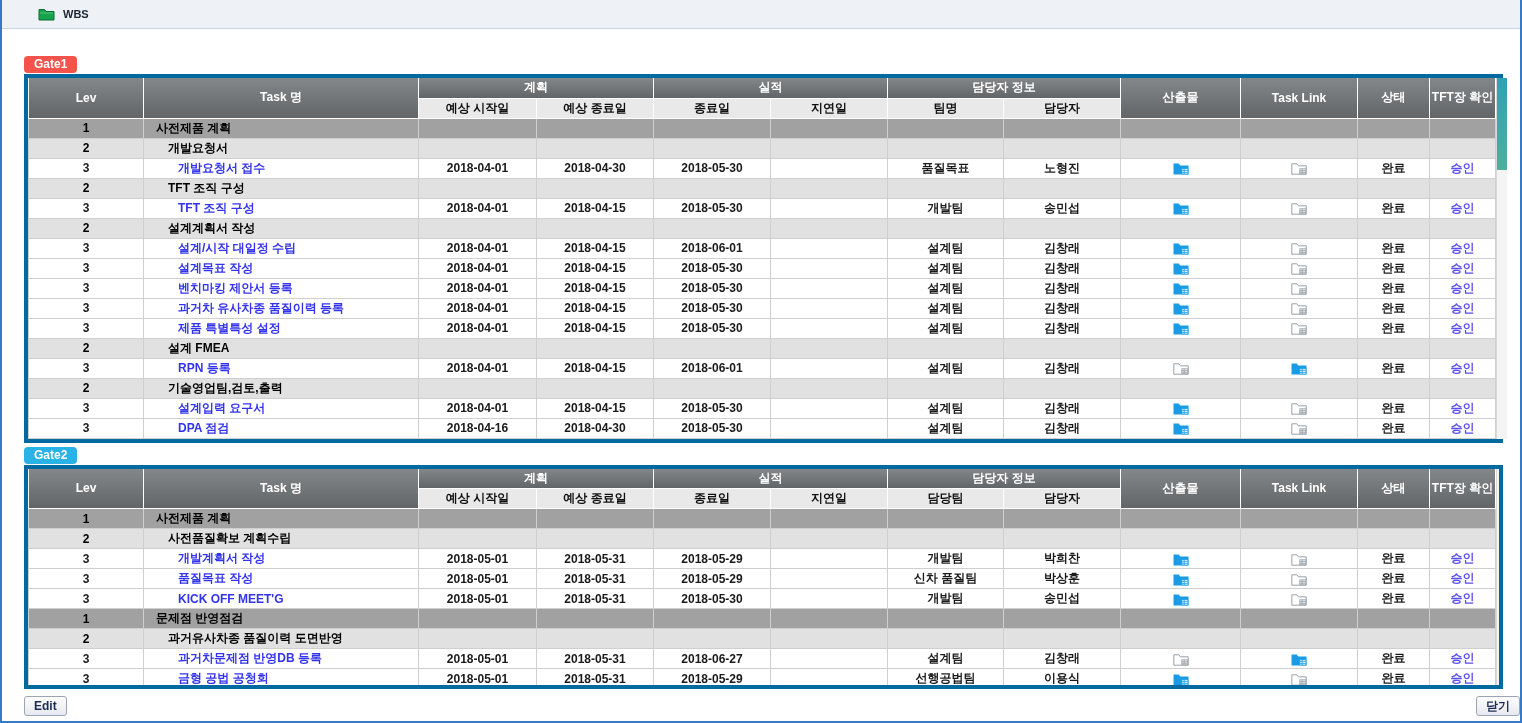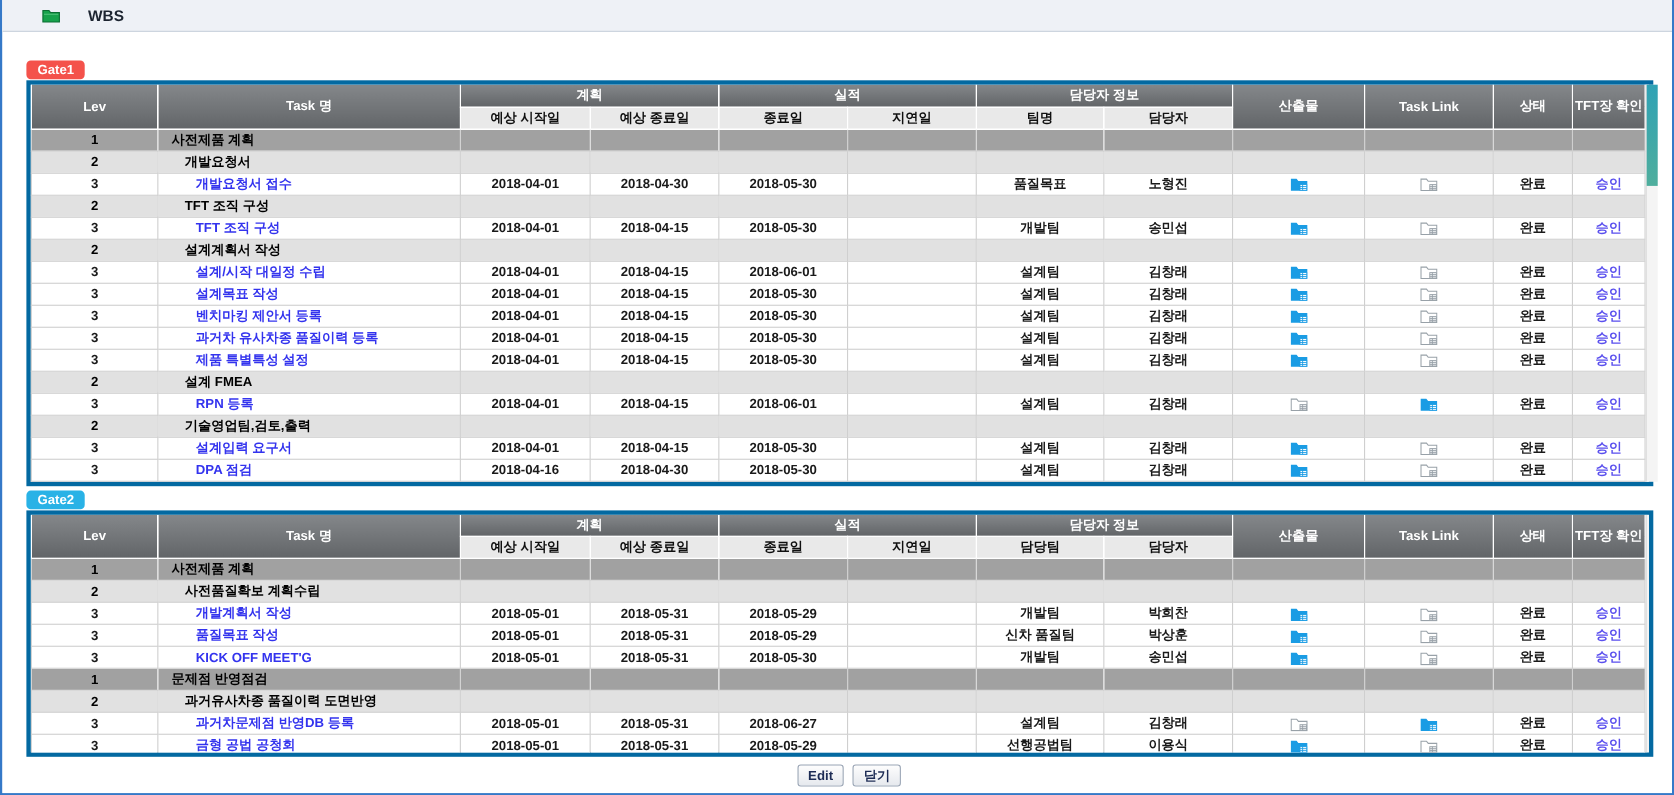--- a/index.html
+++ b/index.html
@@ -1,22 +1,22 @@
 <!DOCTYPE html>
 <html><head>
 <meta charset="utf-8">
 <style>
   html,body{margin:0;padding:0}
   body{font-family:"Liberation Sans","DejaVu Sans",sans-serif;background:#e9e9e9}
   .page{width:1522px;height:723px;box-sizing:border-box;background:#fff;
         border-left:2px solid #3579c8;border-right:2px solid #3579c8;border-bottom:2px solid #3579c8;
         overflow:hidden;position:relative}
   .titlebar{height:28px;background:#eef1f6;border-bottom:1px solid #c9d2dd;
-            display:flex;align-items:center;gap:25px;padding-left:36px;
-            font-size:14px;font-weight:700;color:#1c2430}
+            display:flex;align-items:center;gap:8px;padding-left:36px;
+            font-size:11px;font-weight:700;color:#1c2430}
   .content{padding:25px 0 0 22px}
   .badge{display:inline-block;padding:1px 10px 2px 10px;border-radius:4px;color:#fff;
          font-size:12px;font-weight:700;margin-bottom:1px}
   .badge2{margin-top:4px}
   .tblwrap{position:relative;display:flex;width:1479px;border:4px solid #0369a1;box-sizing:border-box;background:#fff}
   .clip2{height:224px;overflow:hidden}
   table.wbs{border-collapse:collapse;table-layout:fixed;width:1467px;font-size:12px}
   .wbs th,.wbs td{overflow:hidden;white-space:nowrap;box-sizing:border-box}
   .wbs thead tr.h1 th{background:linear-gradient(#84878a,#626568);color:#fff;font-weight:700;
       height:20px;border:1px solid #fff;border-top:none;font-size:12px}
@@ -29,21 +29,21 @@
   .c-task{text-align:left}
   .ind1{padding-left:12px !important}
   .ind2{padding-left:24px !important}
   .ind3{padding-left:34px !important}
   .c-date,.c-team,.c-icon,.c-status,.c-approve{text-align:center}
   .tlink{color:#3333ee;cursor:pointer}
   .alink{color:#5b50ee;cursor:pointer}
   .ic svg{vertical-align:middle}
   .vscroll{width:10px;background:#f4f4f4;border-left:1px solid #d8d8d8;position:relative;flex:0 0 10px}
   .vthumb{position:absolute;top:0;left:0;right:0;height:92px;background:linear-gradient(180deg,#2fa2b5,#4fae9d)}
-  .footer{display:flex;justify-content:center;gap:8px;margin-top:7px}
+  .footer{display:flex;justify-content:space-between;gap:8px;margin-top:7px}
   .btn{font-family:inherit;font-size:12px;font-weight:700;color:#1d2c55;
        background:linear-gradient(#fdfdfd,#e6e9ee);border:1px solid #9aa5b5;border-radius:3px;
        padding:2px 9px;cursor:pointer;line-height:14px}
   .wbs-icon{width:17px;height:13px;display:inline-block}
 </style>
 </head>
 <body>
 
 <div class="page">
 

